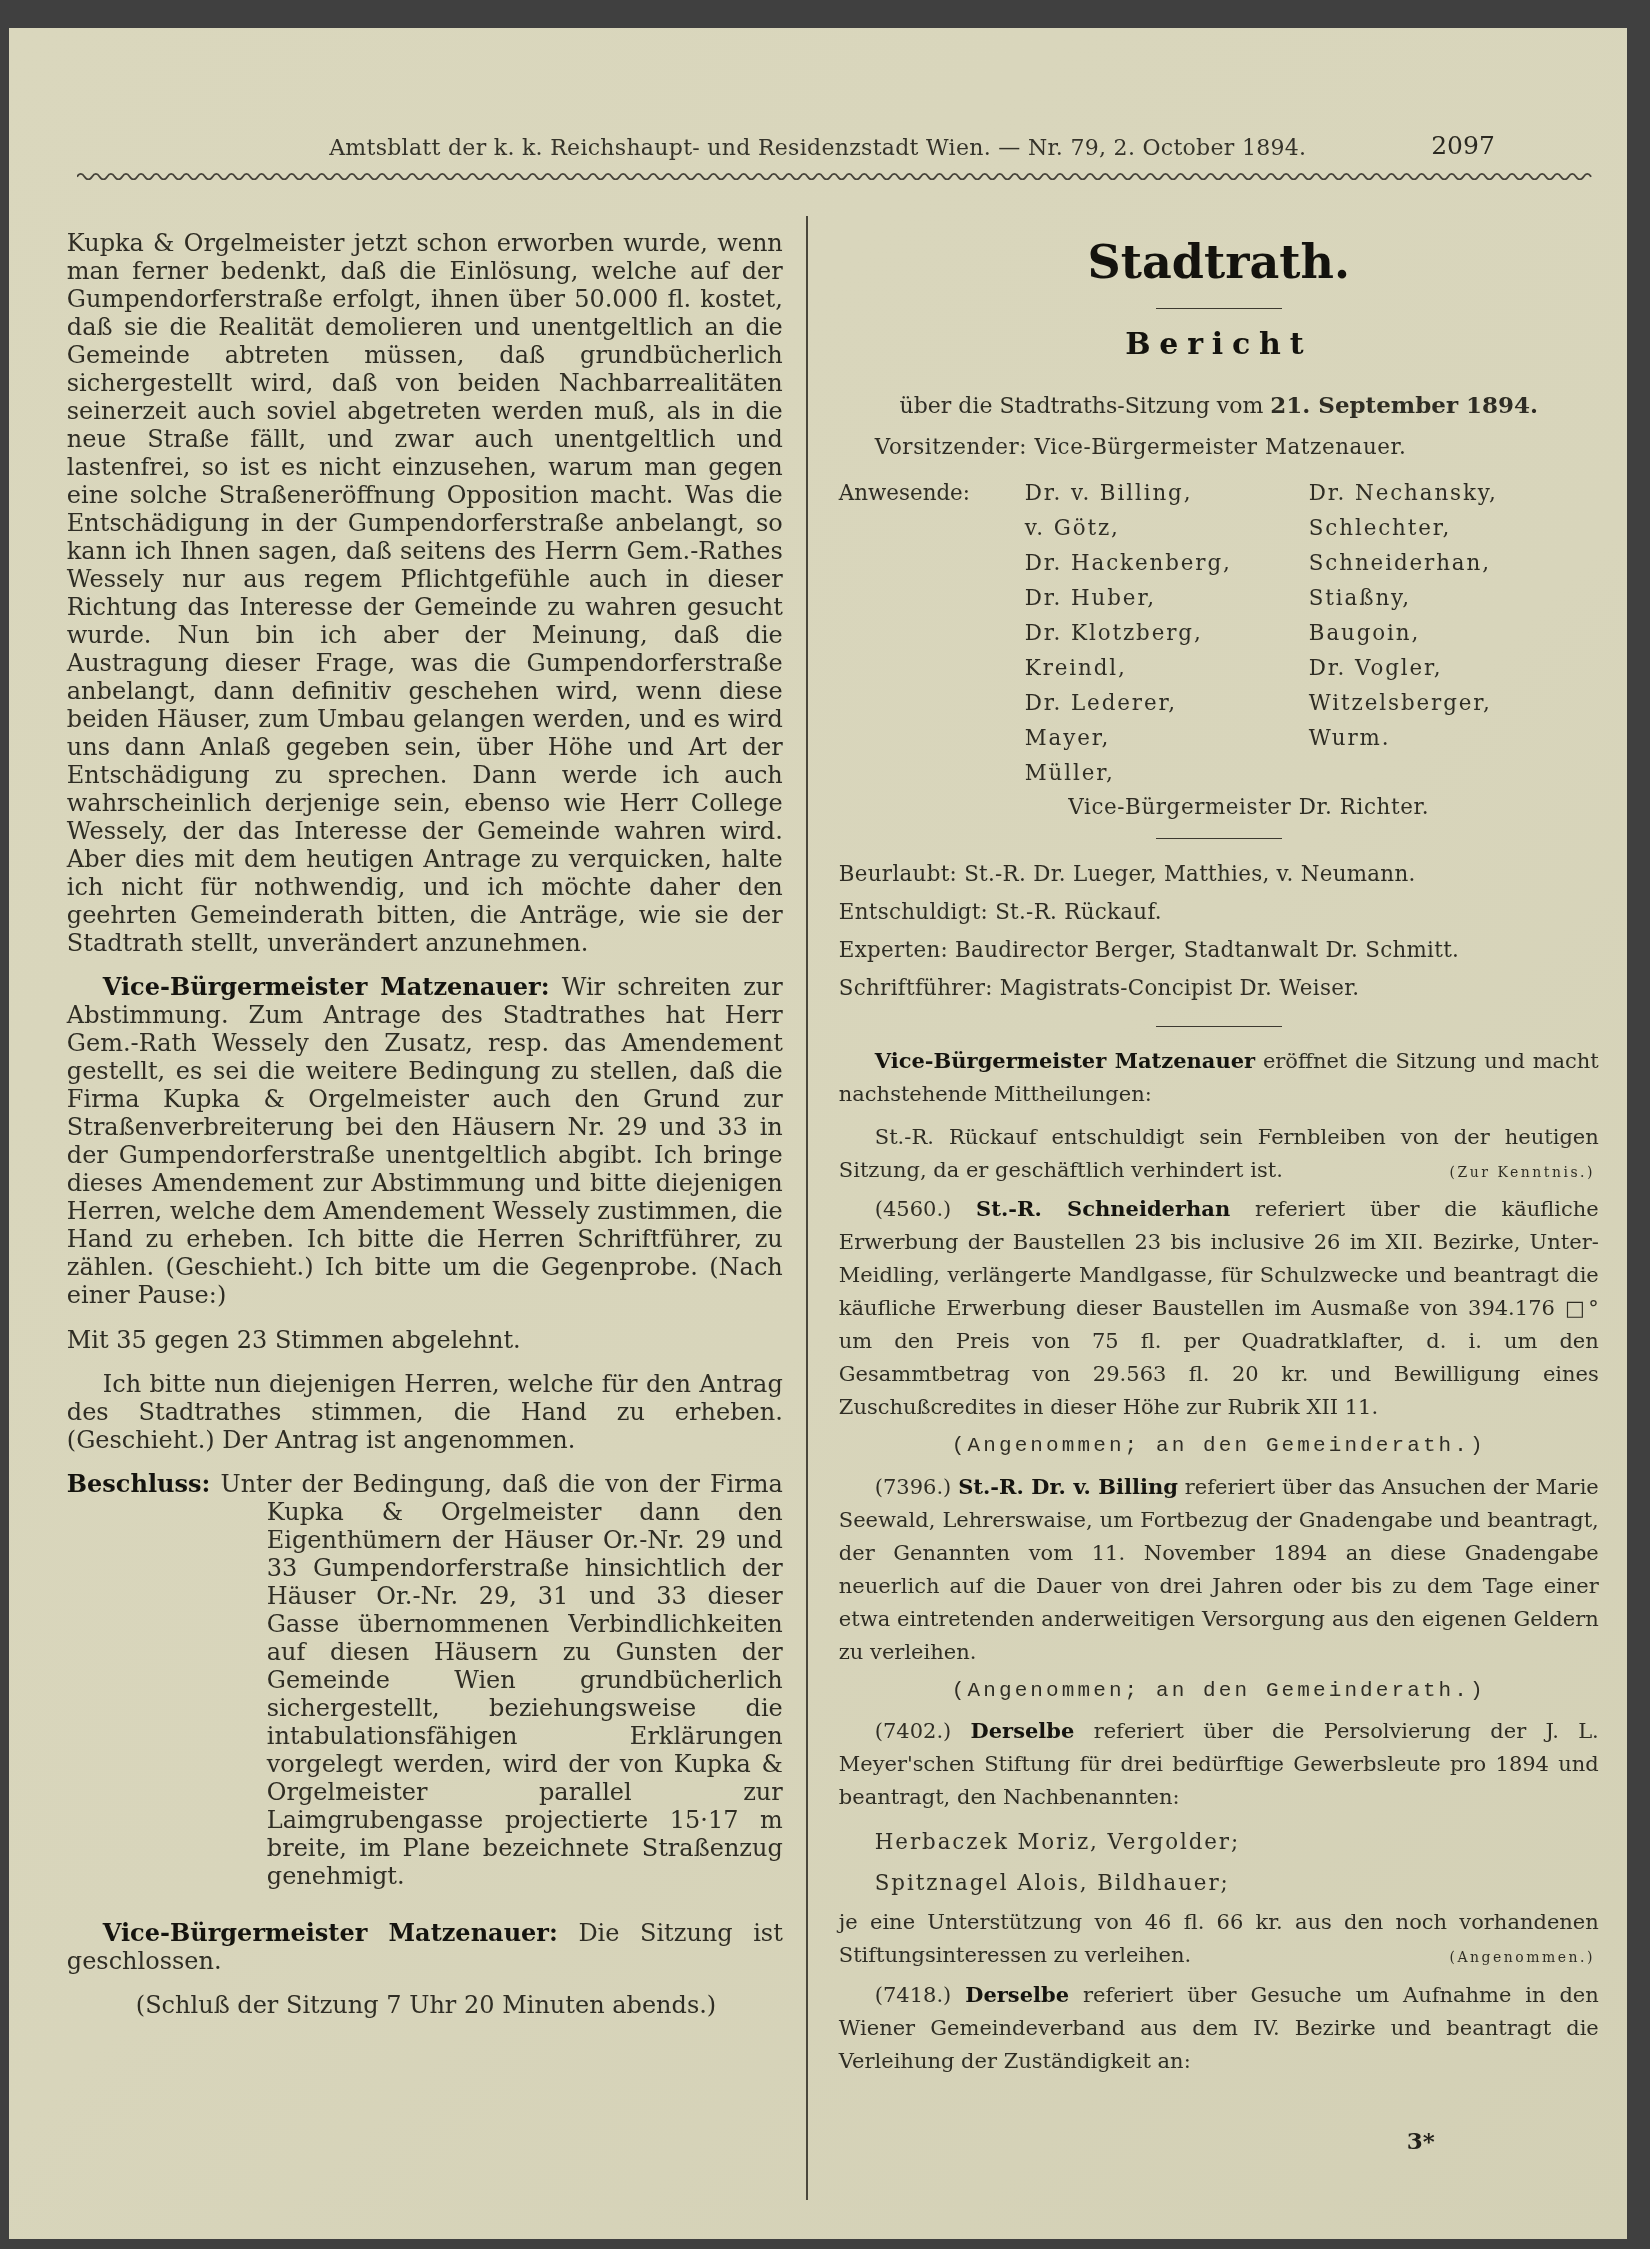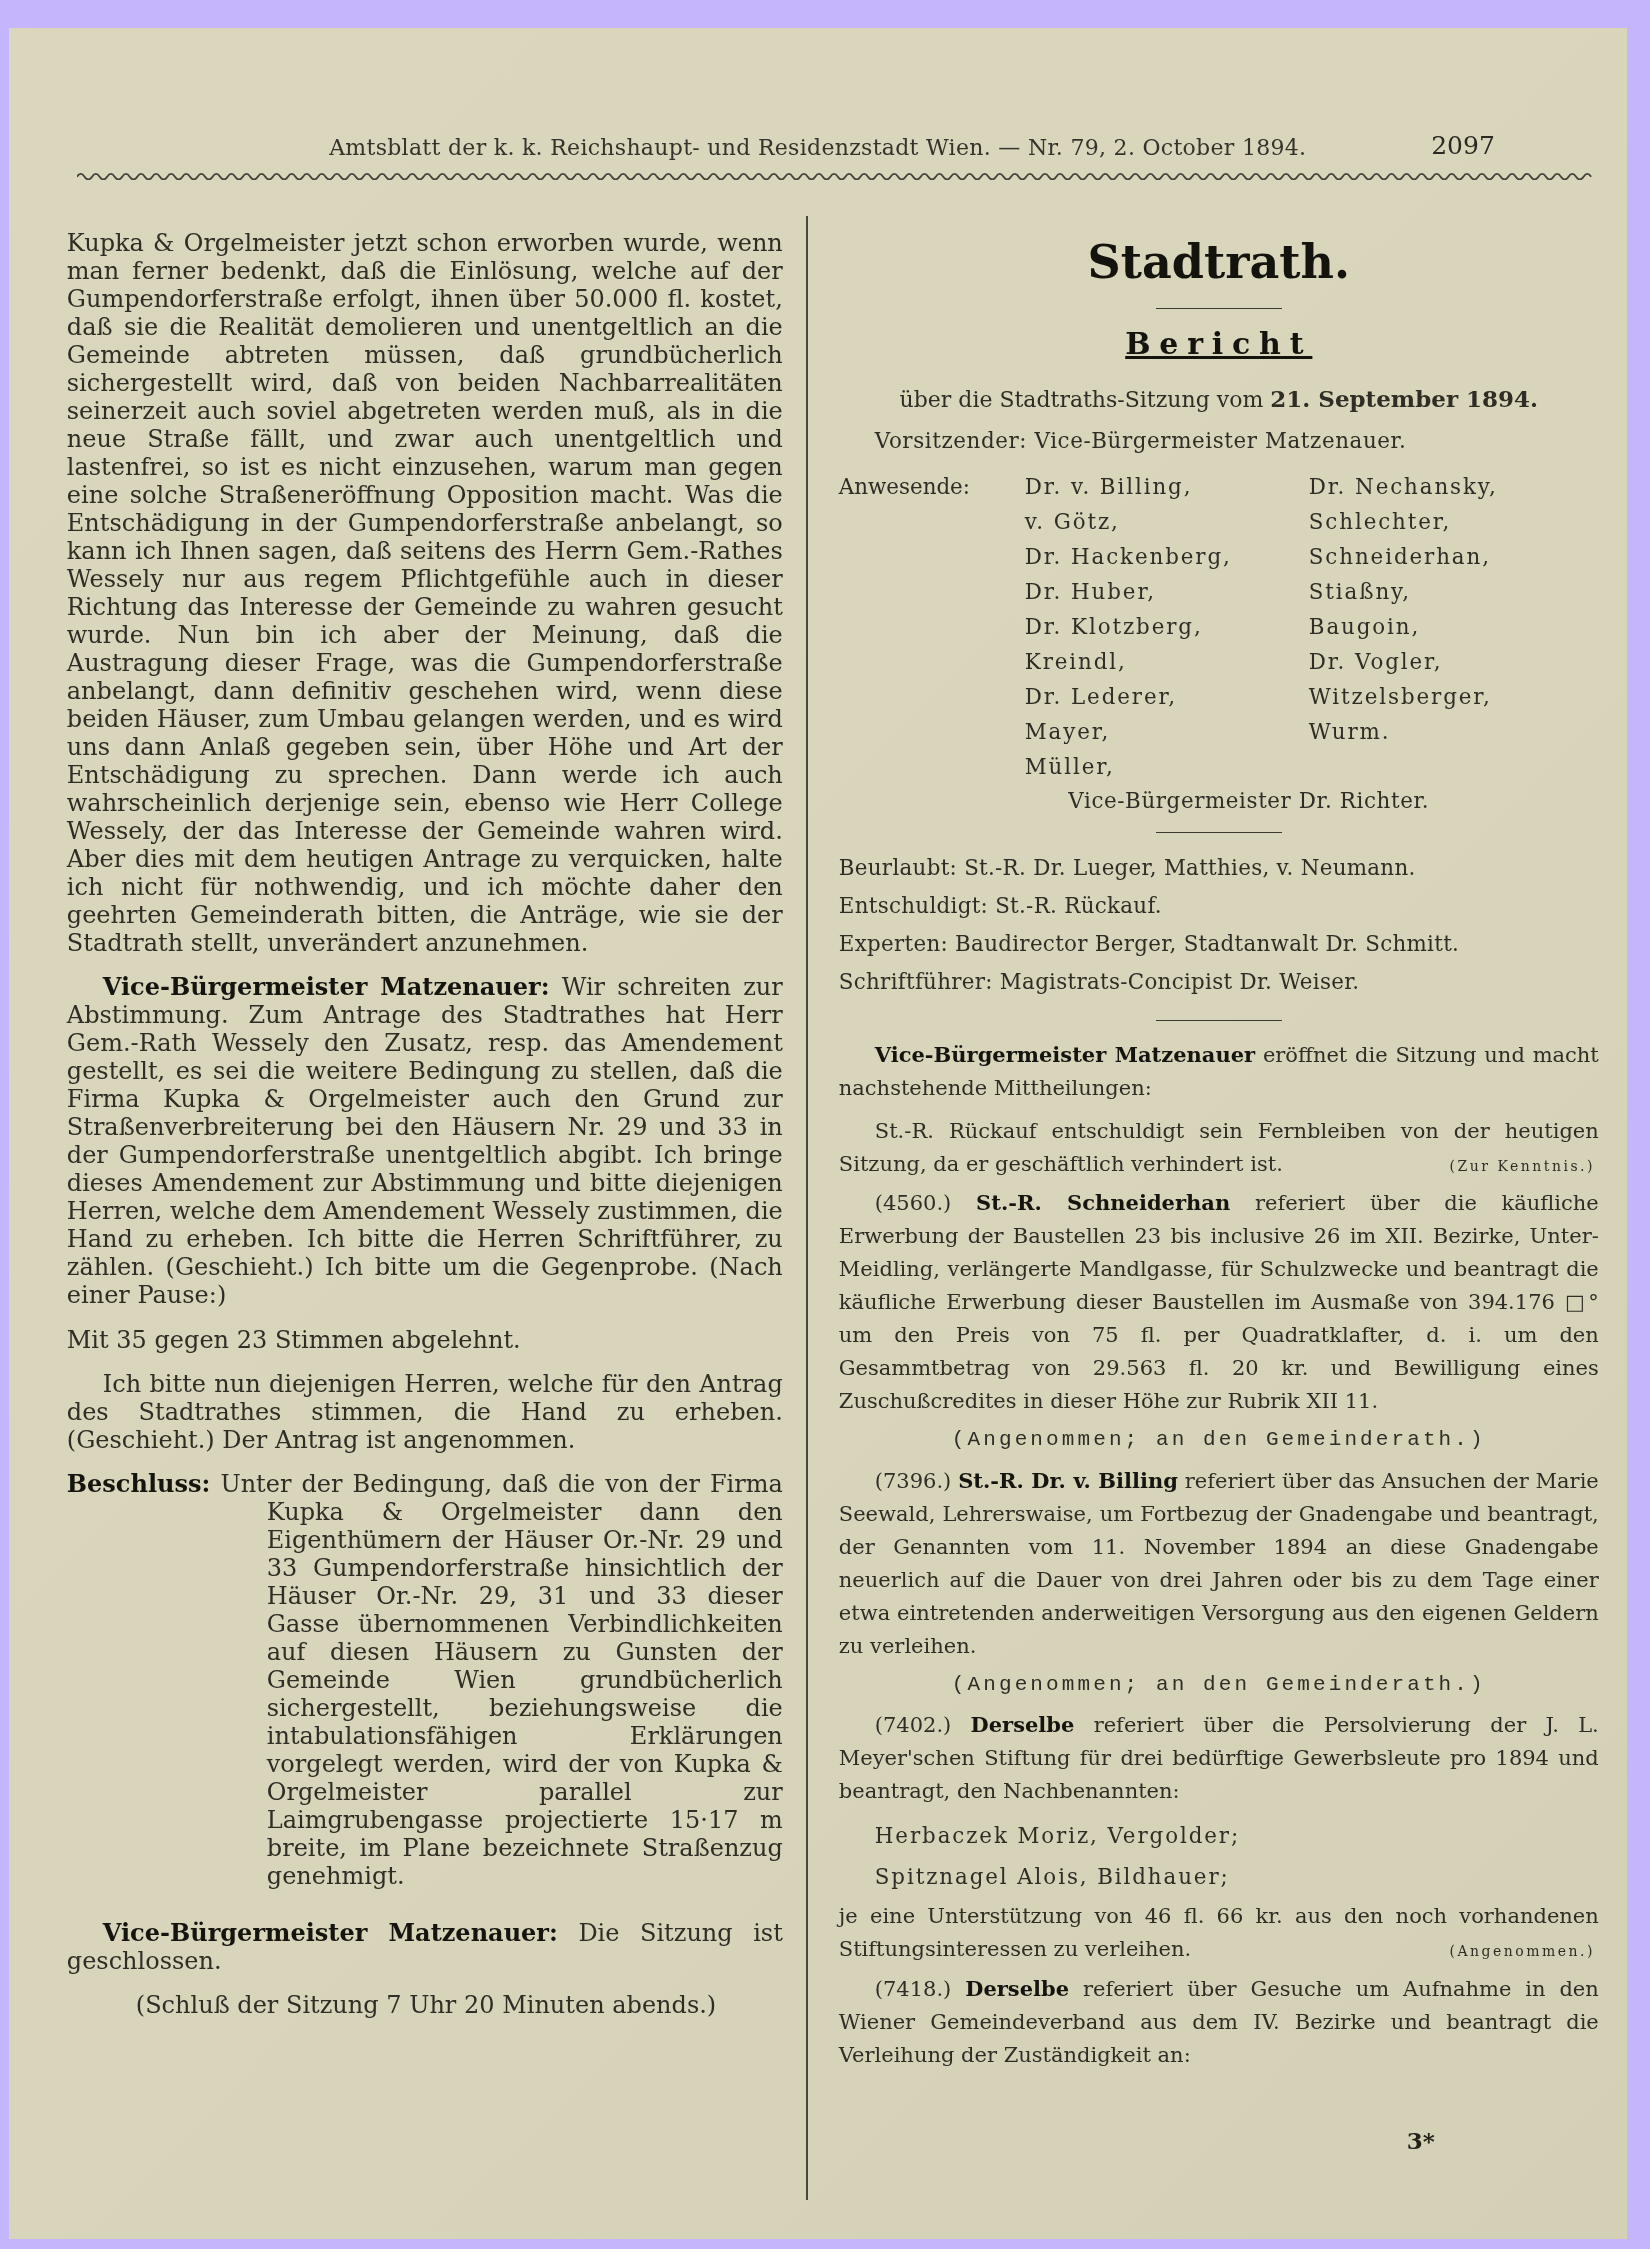--- a/index.html
+++ b/index.html
@@ -1,16 +1,16 @@
 <!DOCTYPE html>
 <html style="font-size:10px"><head>
 <meta charset="utf-8">
 <style>
   html,body{margin:0;padding:0;background:#0d0c09;}
-  #page{position:relative;width:1651px;height:2250px;background:#c4b5fd;overflow:hidden;
+  #page{position:relative;width:1651px;height:2250px;background:#404040;overflow:hidden;
         font-family:"DejaVu Serif", serif;color:#2f2d24;}
   #paper{position:absolute;left:8.8px;top:28px;width:1618px;height:2211px;
          background:linear-gradient(135deg,#dad7bd 0%,#d8d5bb 55%,#d3d0b5 100%);}
   
   .journal-line{position:absolute;top:107px;left:0;width:100%;text-align:center;
                 font-size:22px;color:#35332a;letter-spacing:0.3px;}
   .page-number{position:absolute;top:103px;right:132px;font-size:25px;color:#2b2921;}
   .wave-wrap{position:absolute;top:143px;left:68px;}
   
   .col{position:absolute;top:201px;}
@@ -23,21 +23,21 @@
   .indent{text-indent:36px;}
   .indent-lg{text-indent:69px;}
   .lead{font-weight:bold;color:#15140f;}
   .num{color:#2f2d24;}
   .beschluss{padding-left:200px;text-indent:-200px;}
   .closing-line{margin-top:29px;}
   
   .rc-title{font-size:46px;font-weight:bold;text-align:center;color:#14130e;margin:6.3px 0 0 0;}
   .rule-sm{width:126px;border-top:1.9px solid #3c3930;margin:19px auto 16.3px auto;}
   .rc-bericht{font-size:30px;font-weight:bold;text-align:center;letter-spacing:8.8px;
-              color:#14130e;margin:0 0 24px 0;text-decoration:underline;}
+              color:#14130e;margin:0 0 30px 0;}
   .rc-sub{font-size:22px;text-align:center;margin:0 0 16.3px 0;}
   .rc-sub .date{font-weight:bold;font-size:23px;}
   .rc-chair{font-size:21.4px;text-indent:36px;letter-spacing:0.6px;margin:0 0 16.3px 0;}
   .att{display:flex;font-size:21.4px;line-height:35px;margin:3.8px 0 0 0;}
   .att-label{width:186px;flex:none;}
   .att-col1{width:284px;flex:none;letter-spacing:1.9px;}
   .att-col2{flex:1;letter-spacing:1.9px;}
   .rc-richter{text-align:center;font-size:21.4px;margin:3.8px 0 0 60px;letter-spacing:0.6px;}
   .status-line{font-size:21.4px;line-height:38px;letter-spacing:0.3px;}
   .result-center{font-size:21px;text-align:center;letter-spacing:3.1px;margin:1.3px 0 12.6px 0;font-family:Liberation Mono, monospace;}

